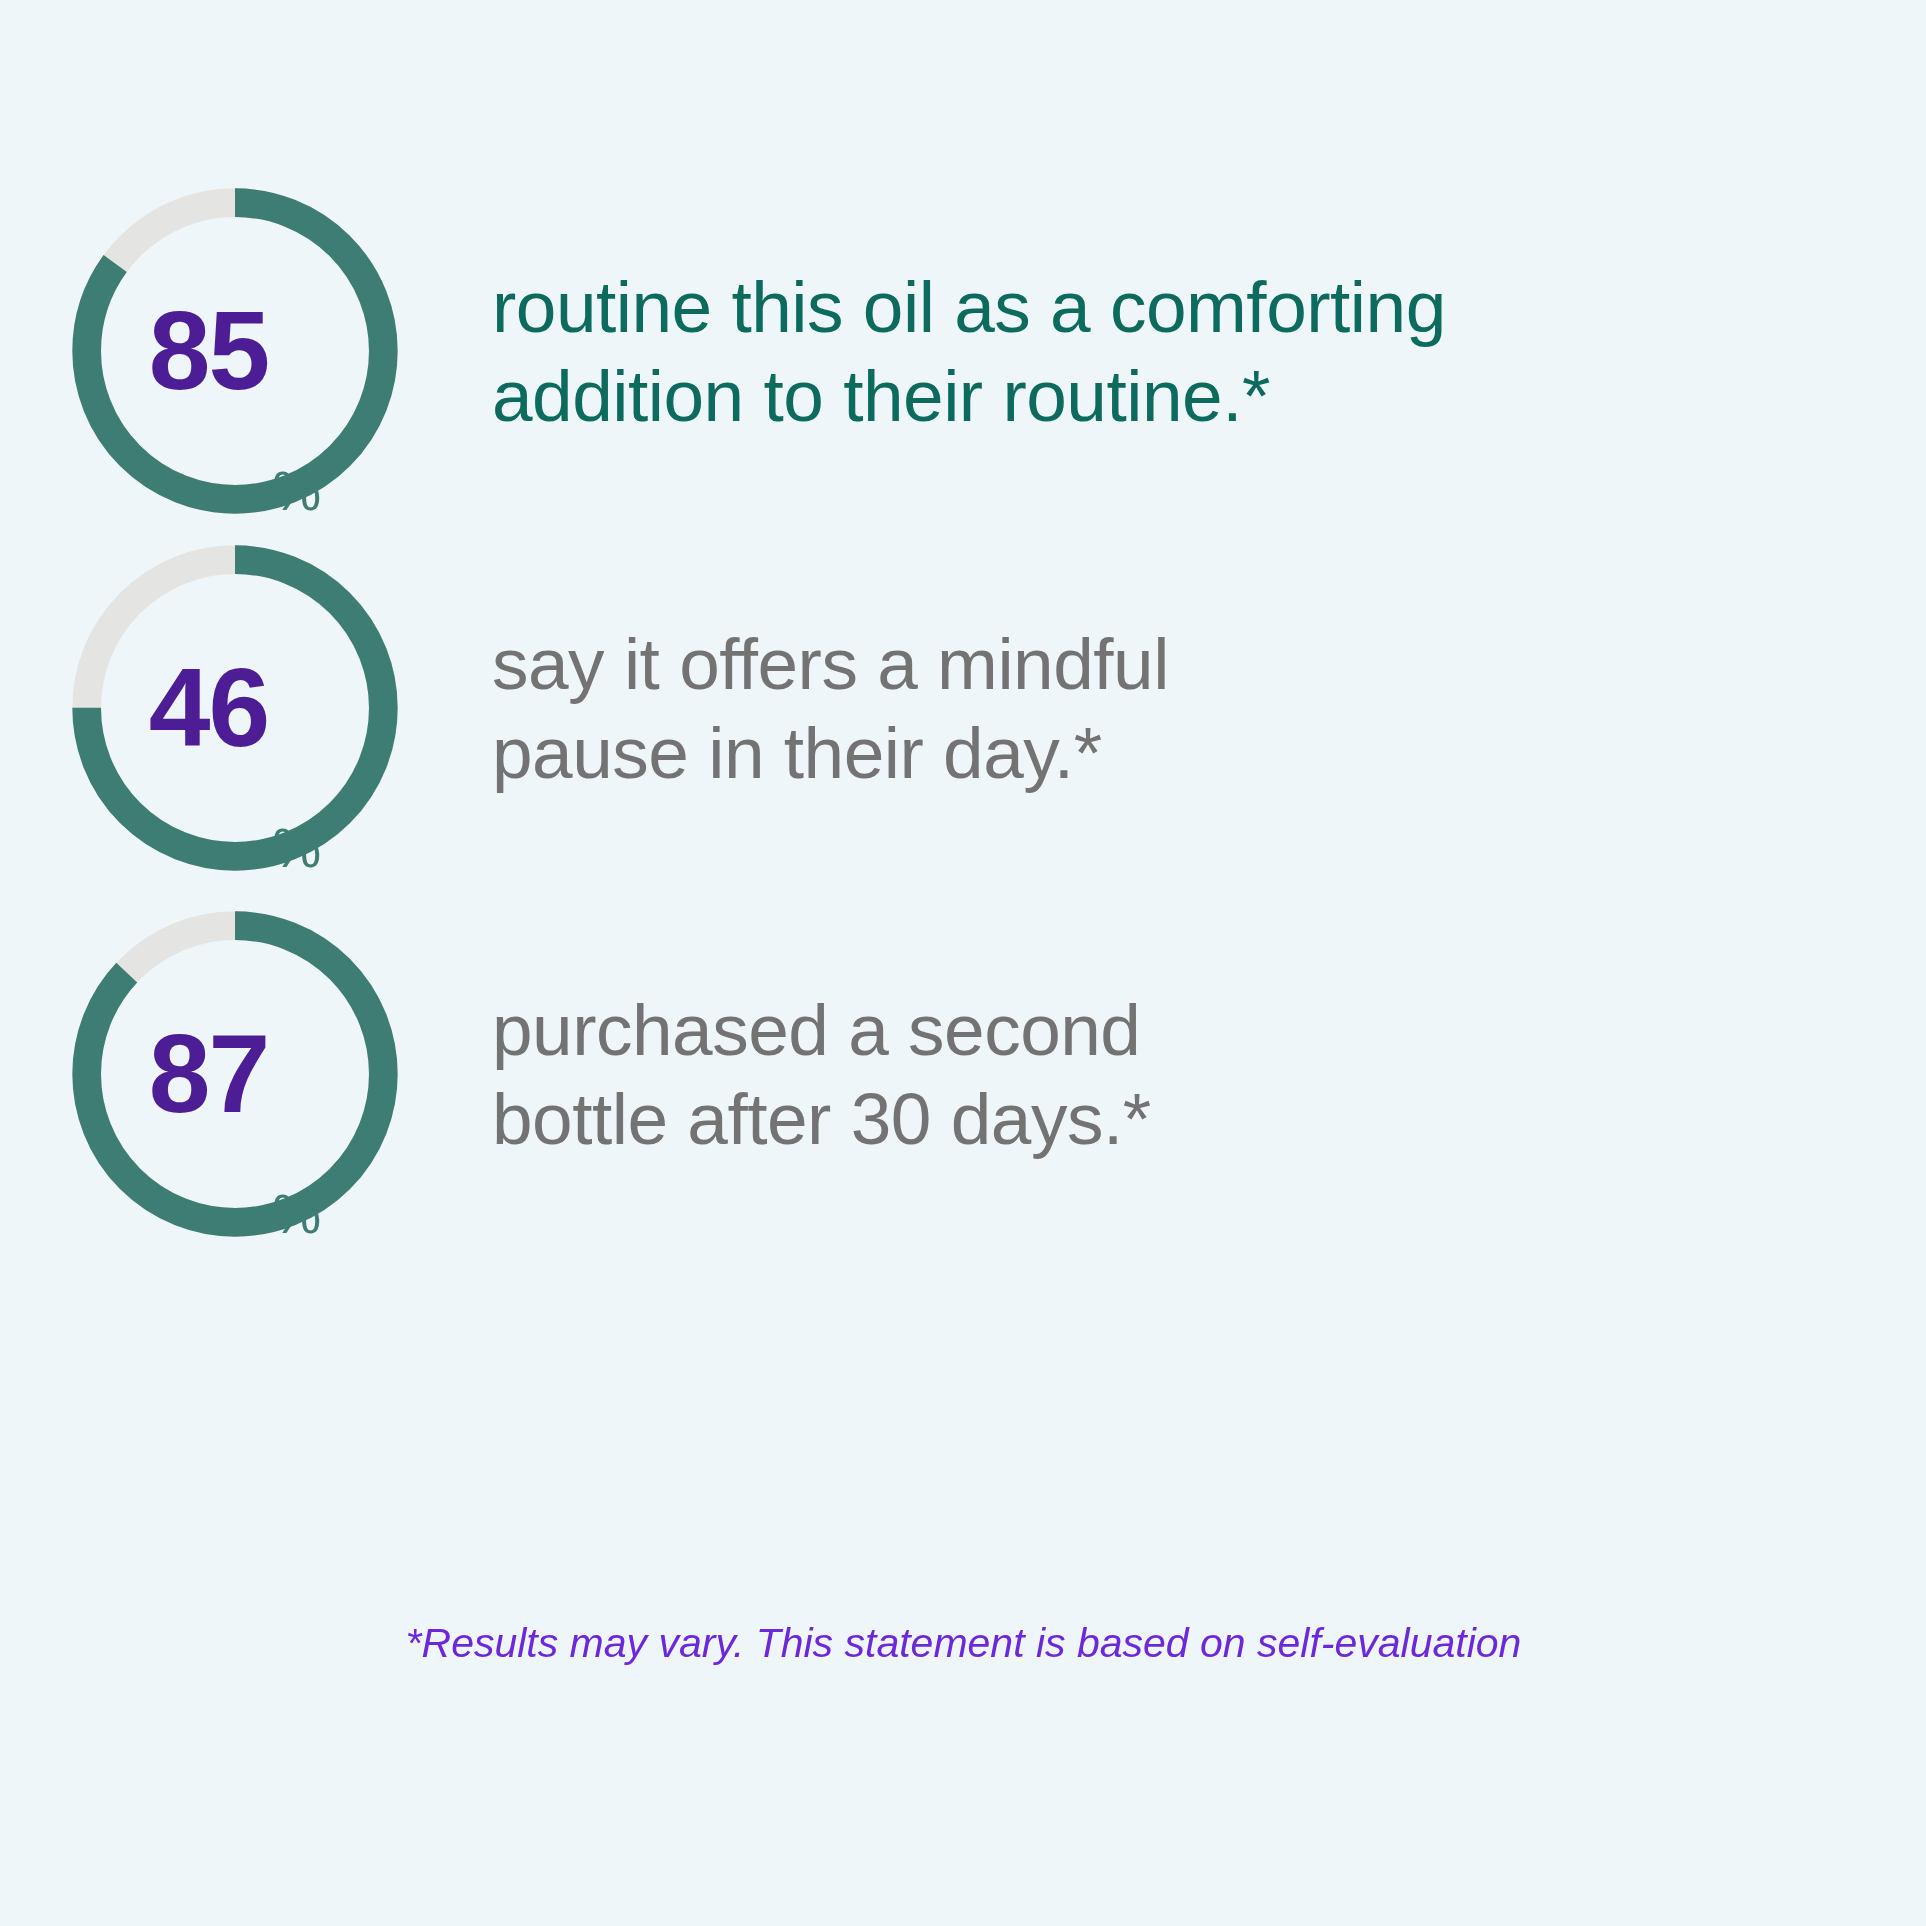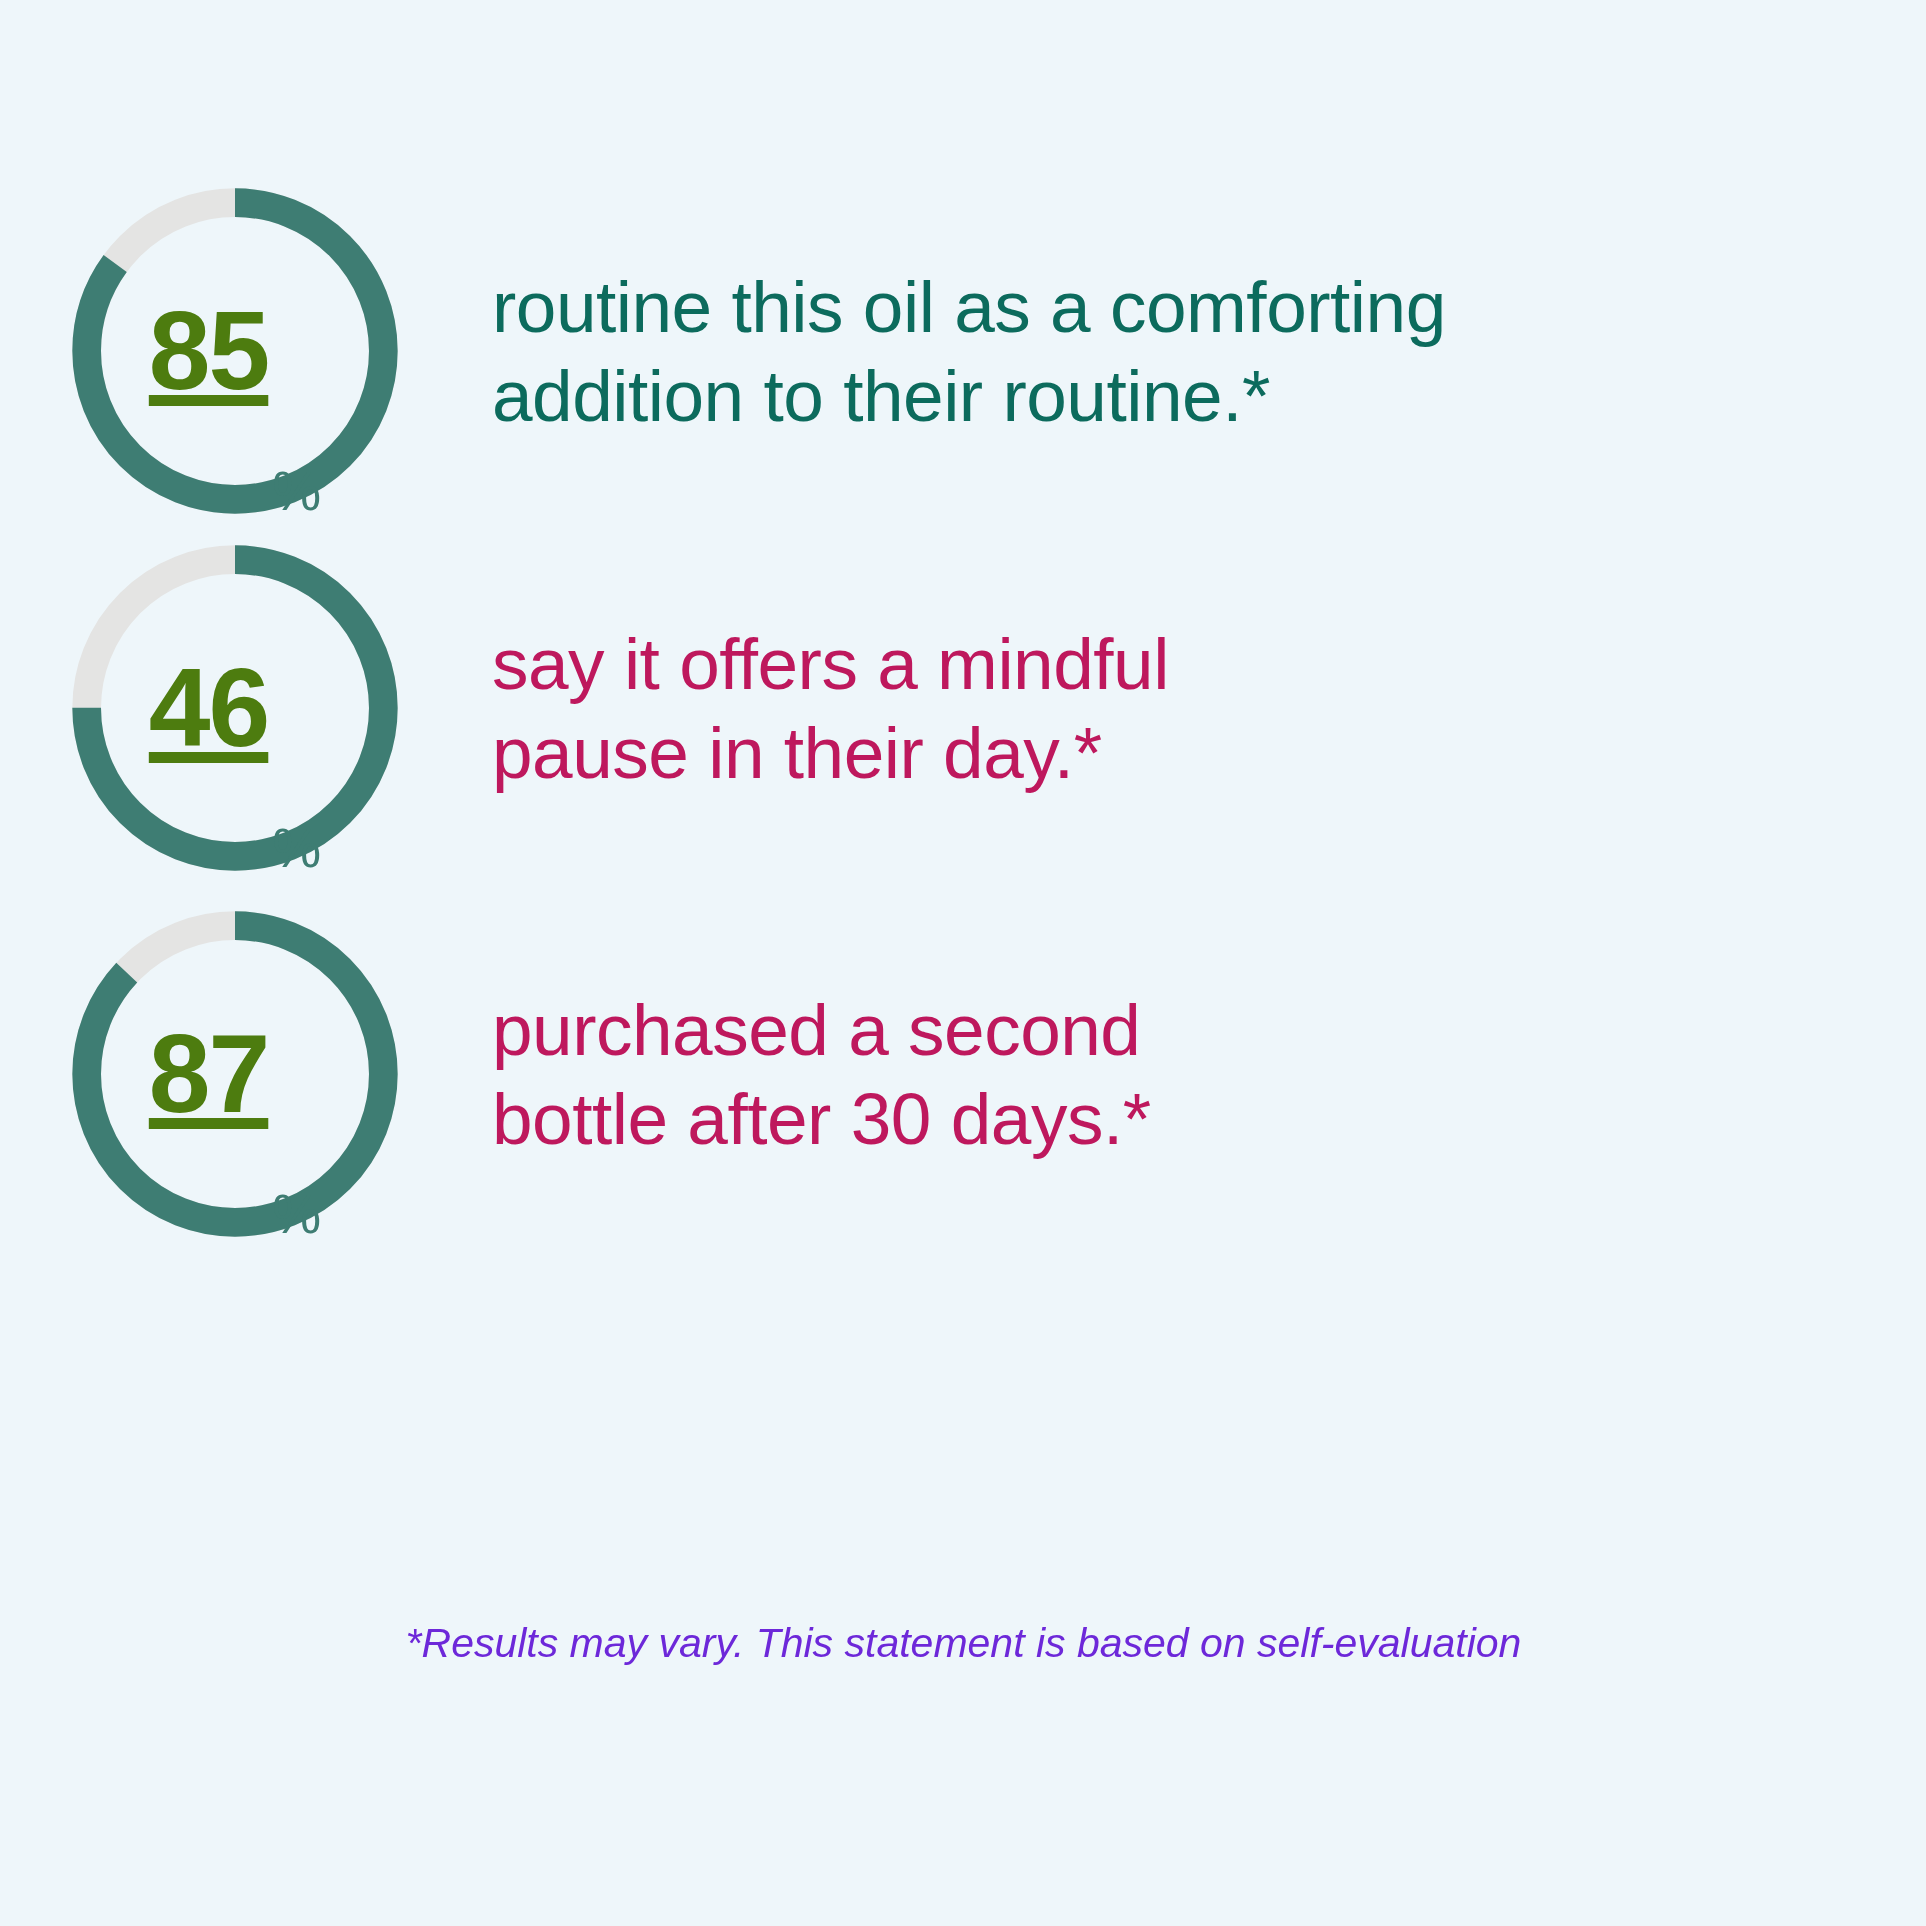--- a/index.html
+++ b/index.html
@@ -68,23 +68,22 @@
     display: flex;
     align-items: center;
     justify-content: center;
     line-height: 1;
   }
 
   .donut-value {
     font-size: 111px;
     font-weight: 700;
     letter-spacing: -2px;
-    color: #4d7c0f;
+    color: #4c1d95;
     line-height: 1;
-    text-decoration: underline;
   }
 
   .donut-pct {
     font-size: 55px;
     font-weight: 400;
     color: #3e7d73;
     line-height: 1;
     margin-left: 4px;
     align-self: flex-end;
     position: relative;
@@ -92,21 +91,21 @@
   }
 
   .stat-text {
     flex: 1 1 auto;
     margin-left: 79px;
     padding-right: 59px;
     font-size: 73px;
     line-height: 1.22;
     font-weight: 400;
     letter-spacing: -0.5px;
-    color: #be185d;
+    color: #737373;
   }
 
   .stat-row.row-0 .stat-text {
     color: #0c6b5d;
   }
 
   .stat-text .line {
     display: block;
     white-space: nowrap;
   }

